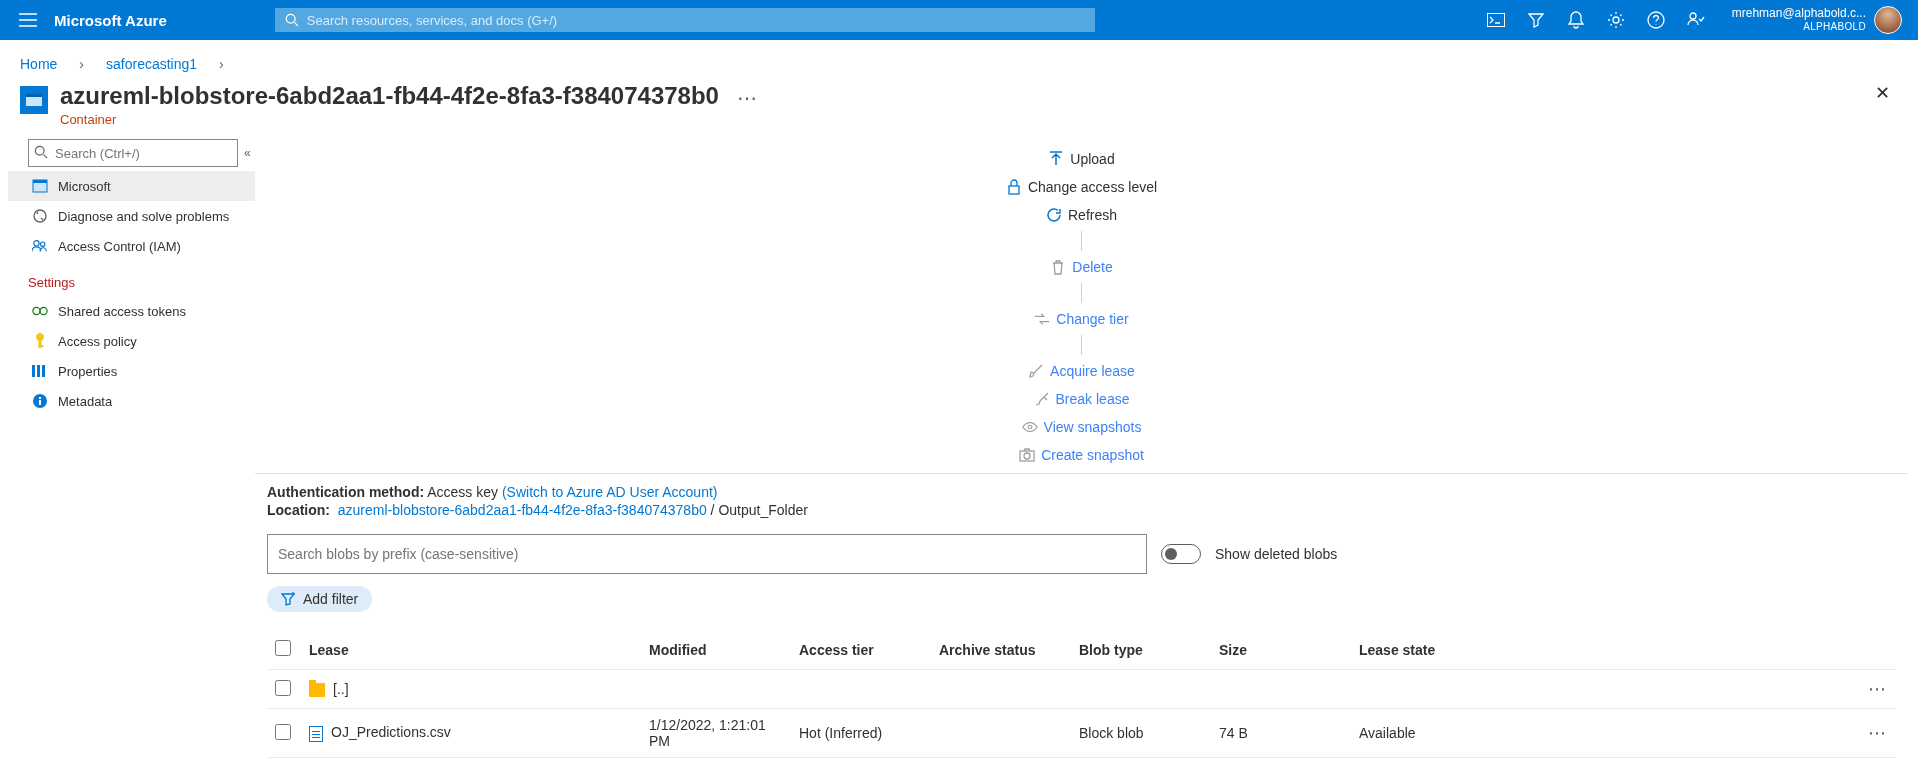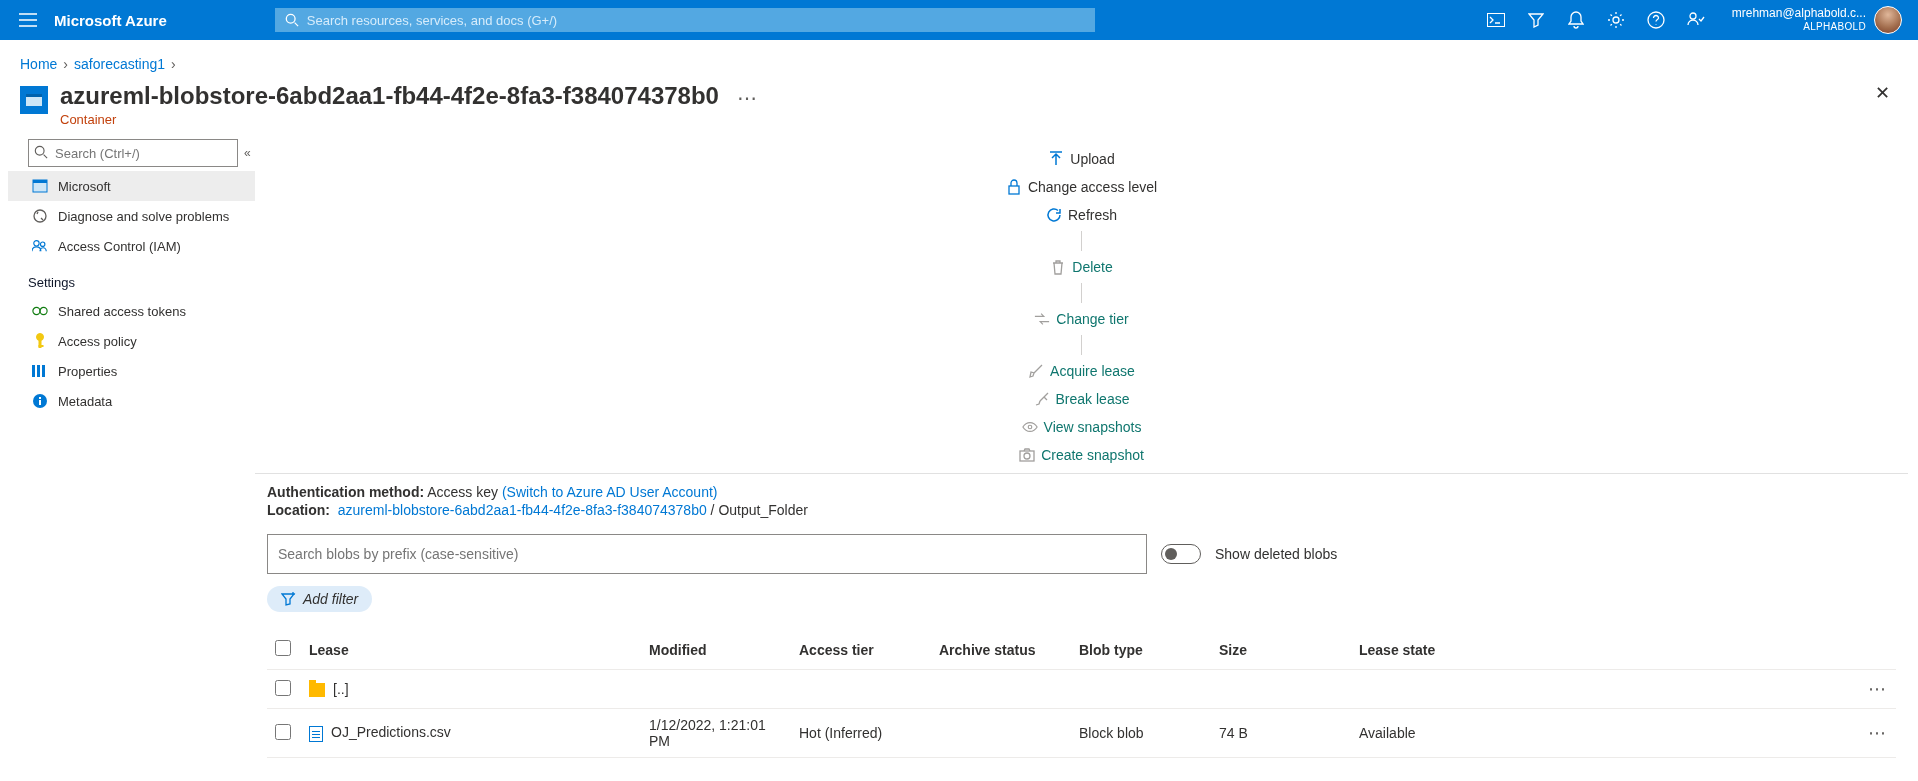--- a/index.html
+++ b/index.html
@@ -34,21 +34,21 @@
   .top-header .avatar {
     width: 28px; height: 28px; border-radius: 50%;
     background: radial-gradient(circle at 50% 30%, #e0b79a 0%, #a06b4b 60%, #7a3c2a 100%);
     border: 1px solid #fff;
   }
 
   svg { display: block; }
 
   
   .breadcrumb-row {
-    padding: 16px 0 4px 20px; display: flex; align-items: center; gap: 6px;
+    padding: 16px 0 4px 20px; display: flex; align-items: center; gap: 22px;
     font-size: 14px;
   }
   .breadcrumb-row a { color: #0078d4; text-decoration: none; cursor: pointer; }
   .breadcrumb-row .sep { color: #605e5c; }
 
   
   .title-row {
     display: flex; align-items: flex-start; padding: 6px 20px 12px 20px; gap: 12px;
   }
   .title-row .resource-icon {
@@ -82,37 +82,37 @@
     position: absolute; left: 6px; top: 6px; color: #605e5c;
   }
   .sidebar .collapse-toggle { width: 24px; text-align: center; color: #605e5c; cursor: pointer; font-size: 12px; padding-left: 6px;}
   .sidebar .nav-item {
     display: flex; align-items: center; gap: 10px; padding: 7px 12px 7px 24px;
     cursor: pointer; font-size: 13px;
   }
   .sidebar .nav-item.selected { background: #ededed; }
   .sidebar .nav-item .nicon { width: 16px; height: 16px; display:flex; align-items:center; justify-content:center; color:#0078d4;}
   .sidebar .section-label {
-    padding: 14px 12px 6px 20px; font-size: 13px; color: #0f172a; font-weight: 400;
+    padding: 14px 12px 6px 20px; font-size: 13px; color: #b91c1c; font-weight: 400;
   }
 
   
   .main { flex: 1; padding: 0 10px 0 0; }
 
   
   .toolbar {
     display: flex; align-items: center; padding: 8px 10px 6px 10px; gap: 4px;
     border-bottom: 1px solid #e1e1e1; flex-wrap: wrap; flex-direction: column;
   }
   .toolbar .tbtn {
     display: flex; align-items: center; gap: 6px; padding: 4px 10px;
     font-size: 14px; color: #323130; cursor: pointer; white-space: nowrap;
   }
   .toolbar .tbtn .ticon { color: #0078d4; width:16px; height:16px; display:flex; align-items:center; justify-content:center;}
-  .toolbar .tbtn.disabled { color: #0f766e; cursor: default; }
+  .toolbar .tbtn.disabled { color: #3b82f6; cursor: default; }
   .toolbar .tbtn.disabled .ticon { color: #a19f9d; }
   .toolbar .divider { width: 1px; height: 20px; background: #d2d0ce; margin: 0 6px; }
 
   
   .info-block { padding: 10px 12px 6px 12px; font-size: 14px; }
   .info-block .line { margin-bottom: 2px; }
   .info-block b { font-weight: 600; }
   .info-block a { color: #0078d4; text-decoration: none; cursor: pointer; }
 
   
@@ -129,21 +129,21 @@
     width: 12px; height: 12px; border-radius: 50%; background: #605e5c;
     position: absolute; left: 3px; top: 3px;
   }
   .filter-label { font-size: 14px; }
 
   
   .addfilter-row { padding: 4px 12px 10px 12px; }
   .addfilter-pill {
     display: inline-flex; align-items: center; gap: 6px;
     background: #deecf9; padding: 5px 14px; border-radius: 16px;
-    font-size: 14px; cursor: pointer; font-style: italic;
+    font-size: 14px; cursor: pointer;
   }
   .addfilter-pill .ticon { color: #0078d4; }
 
   
   .table-wrap { padding: 8px 12px 0 12px; }
   table.blobs { width: 100%; border-collapse: collapse; font-size: 14px; }
   table.blobs th {
     text-align: left; font-weight: 600; padding: 10px 8px;
     border-bottom: 1px solid #edebe9;
   }

